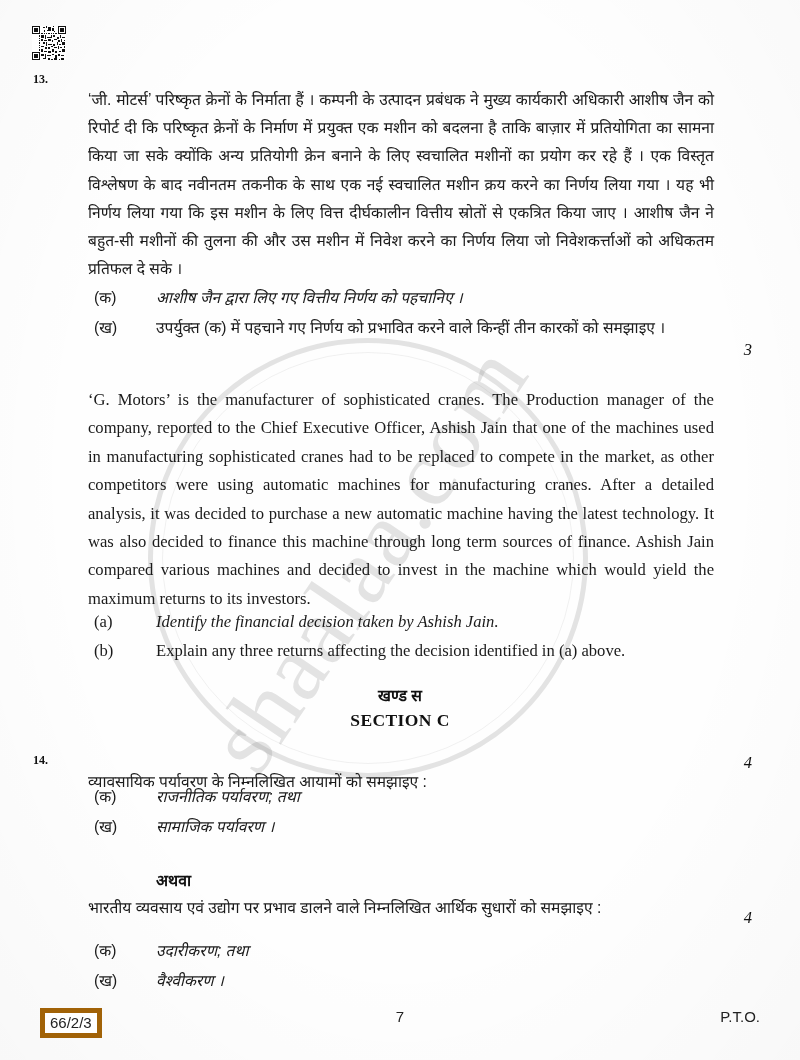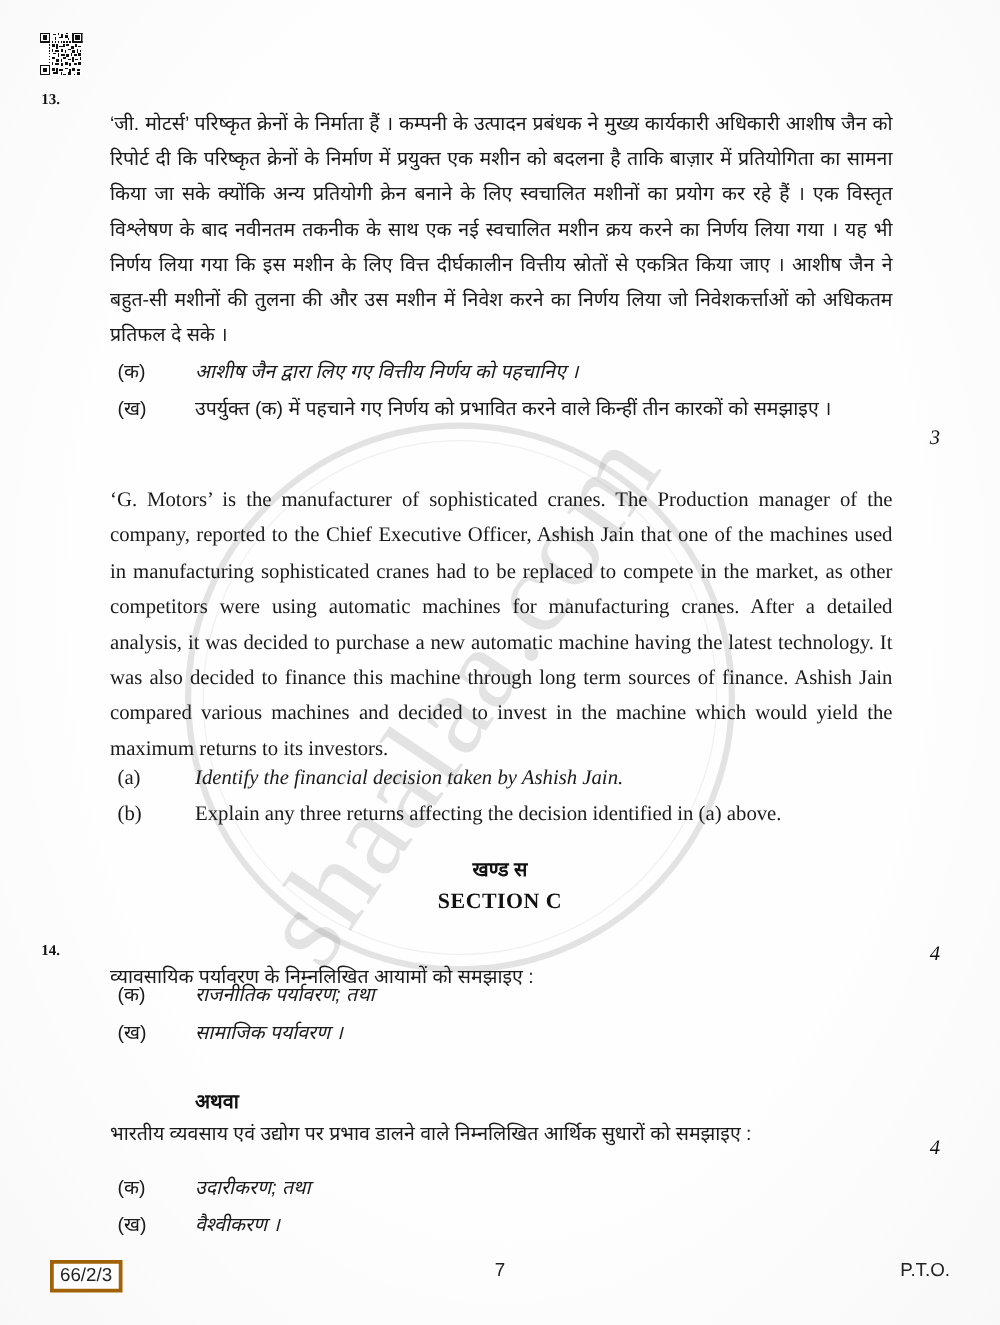--- a/index.html
+++ b/index.html
@@ -169,21 +169,21 @@
   }
 
   
   .footer-code {
     position: absolute;
     left: 40px;
     top: 1008px;
     font-family: "Liberation Sans", sans-serif;
     font-size: 15px;
     color: #222;
-    border: 3px solid #a16207;
+    border: 5px solid #a16207;
     padding: 1px 5px 2px 5px;
     background: rgba(255,255,255,0.85);
     z-index: 4;
   }
   .footer-page {
     position: absolute;
     left: 0;
     top: 1008px;
     width: 800px;
     text-align: center;

